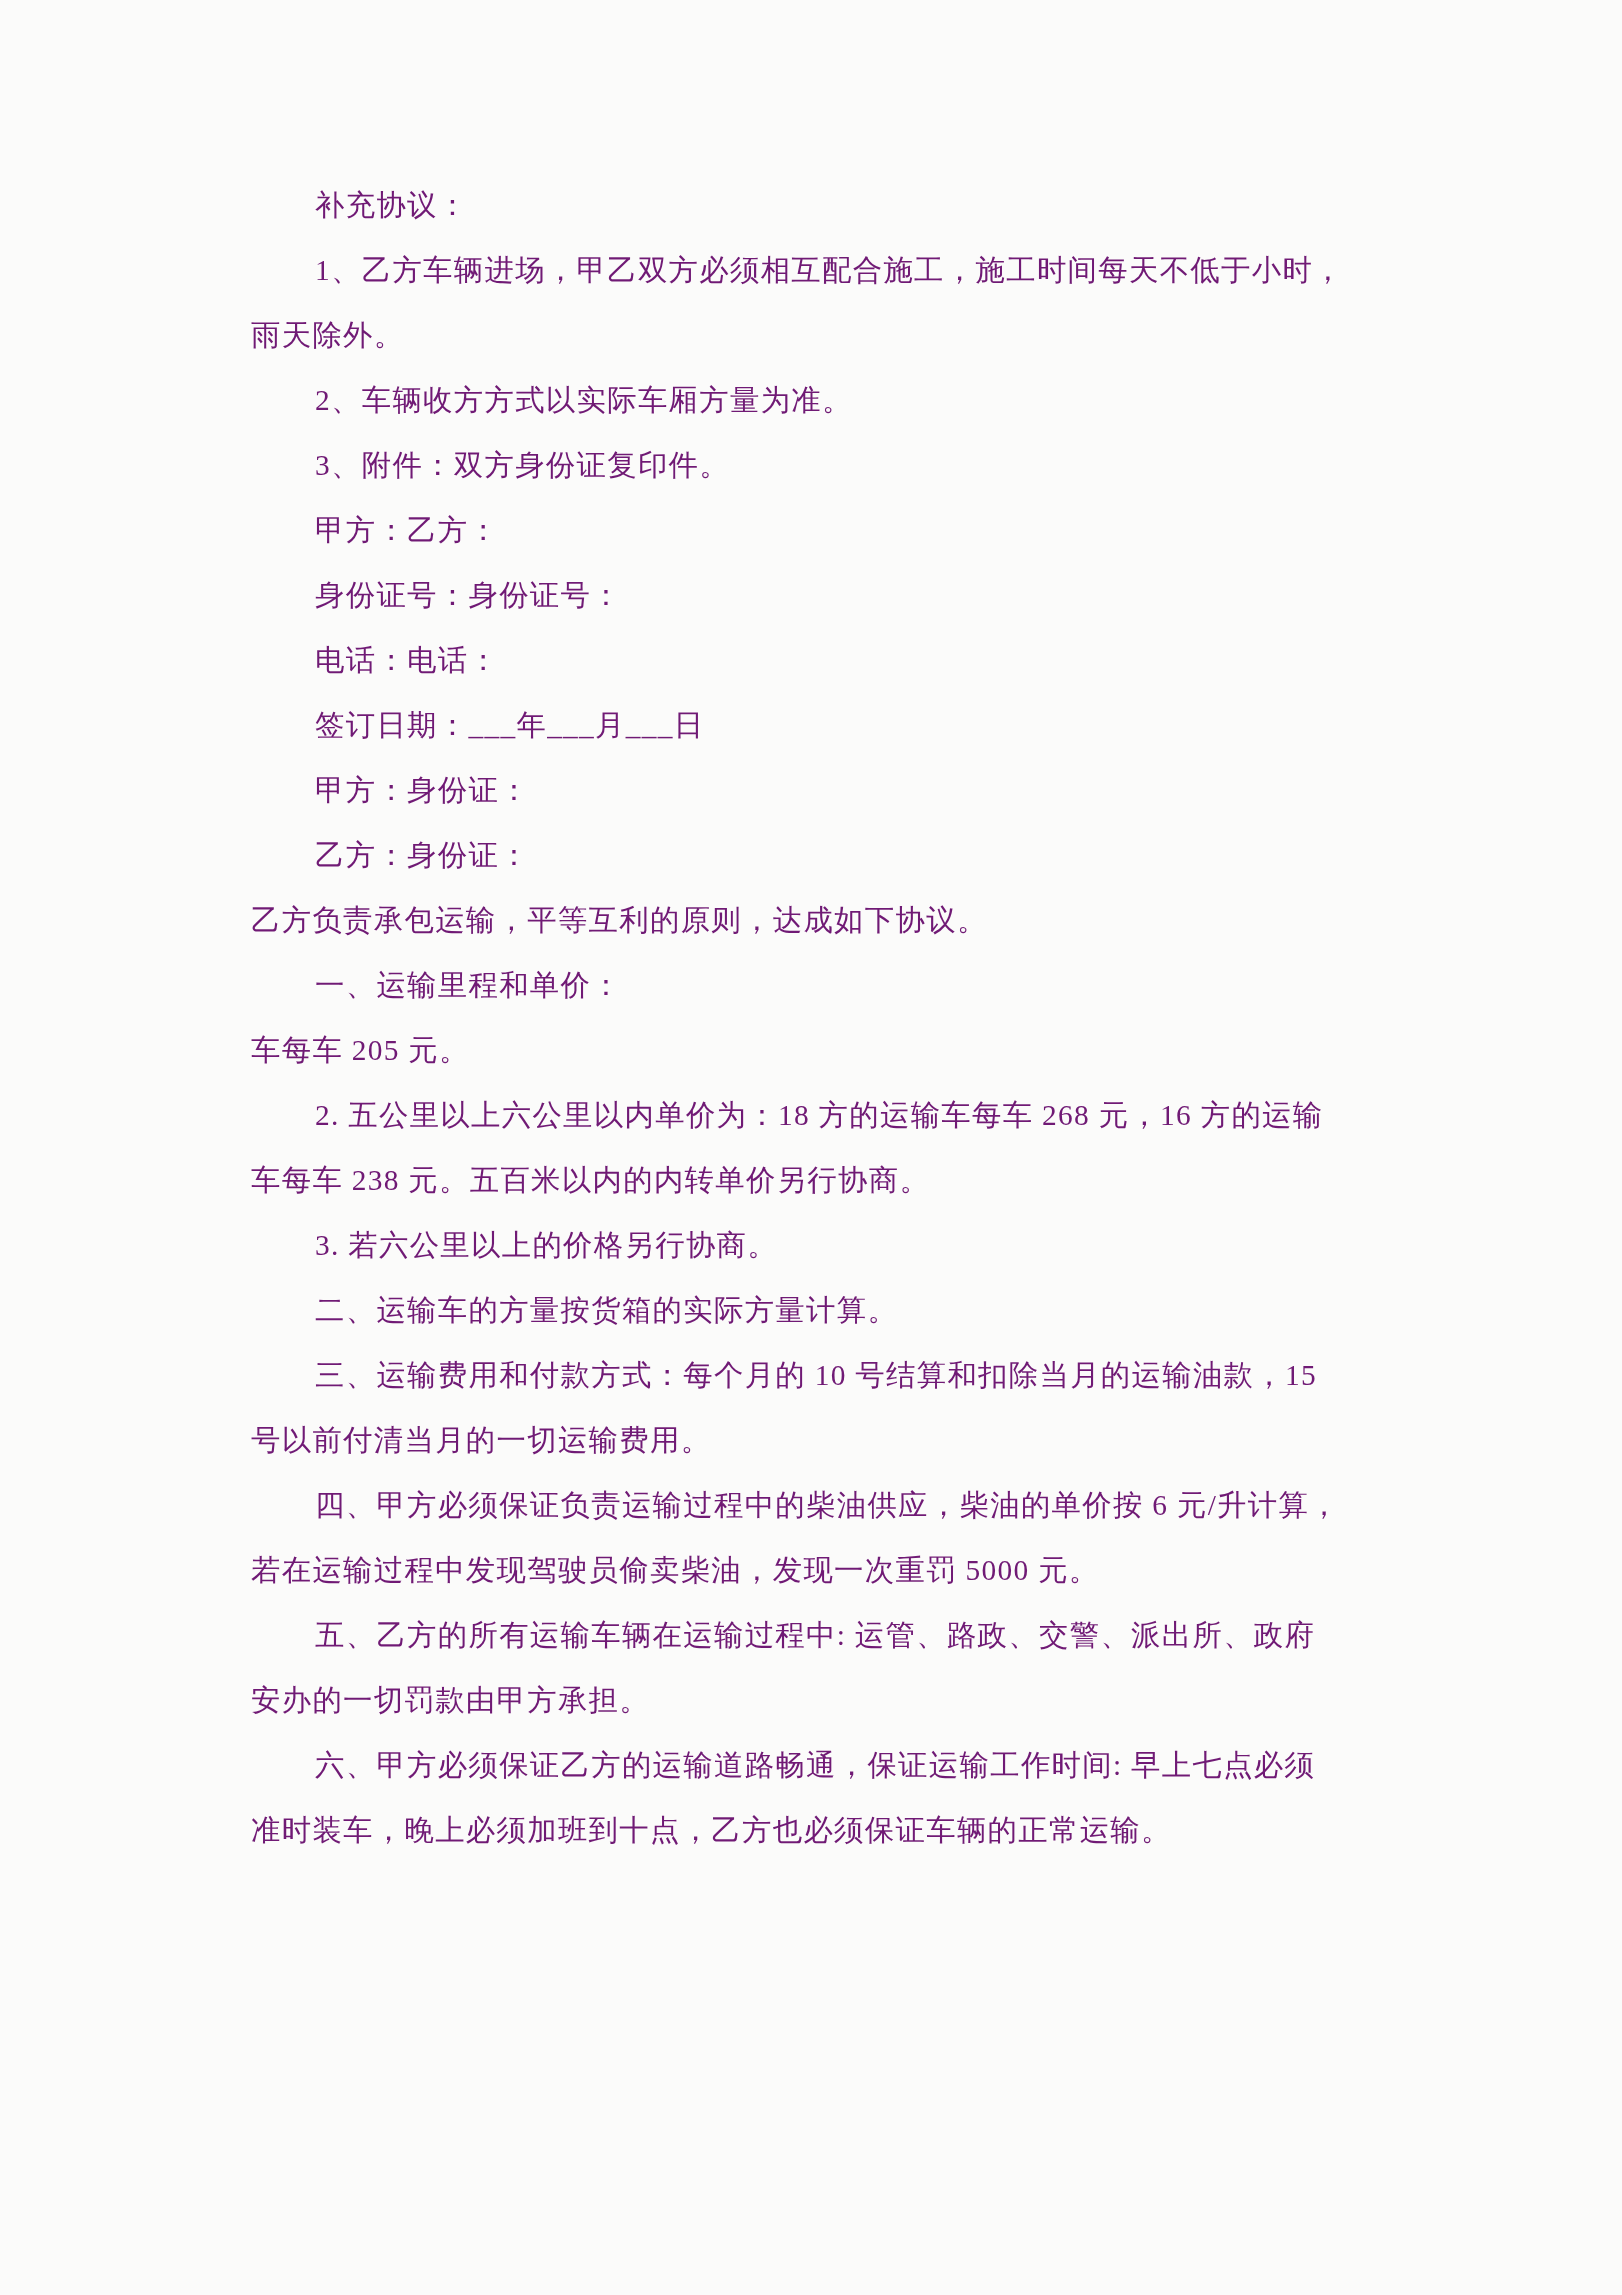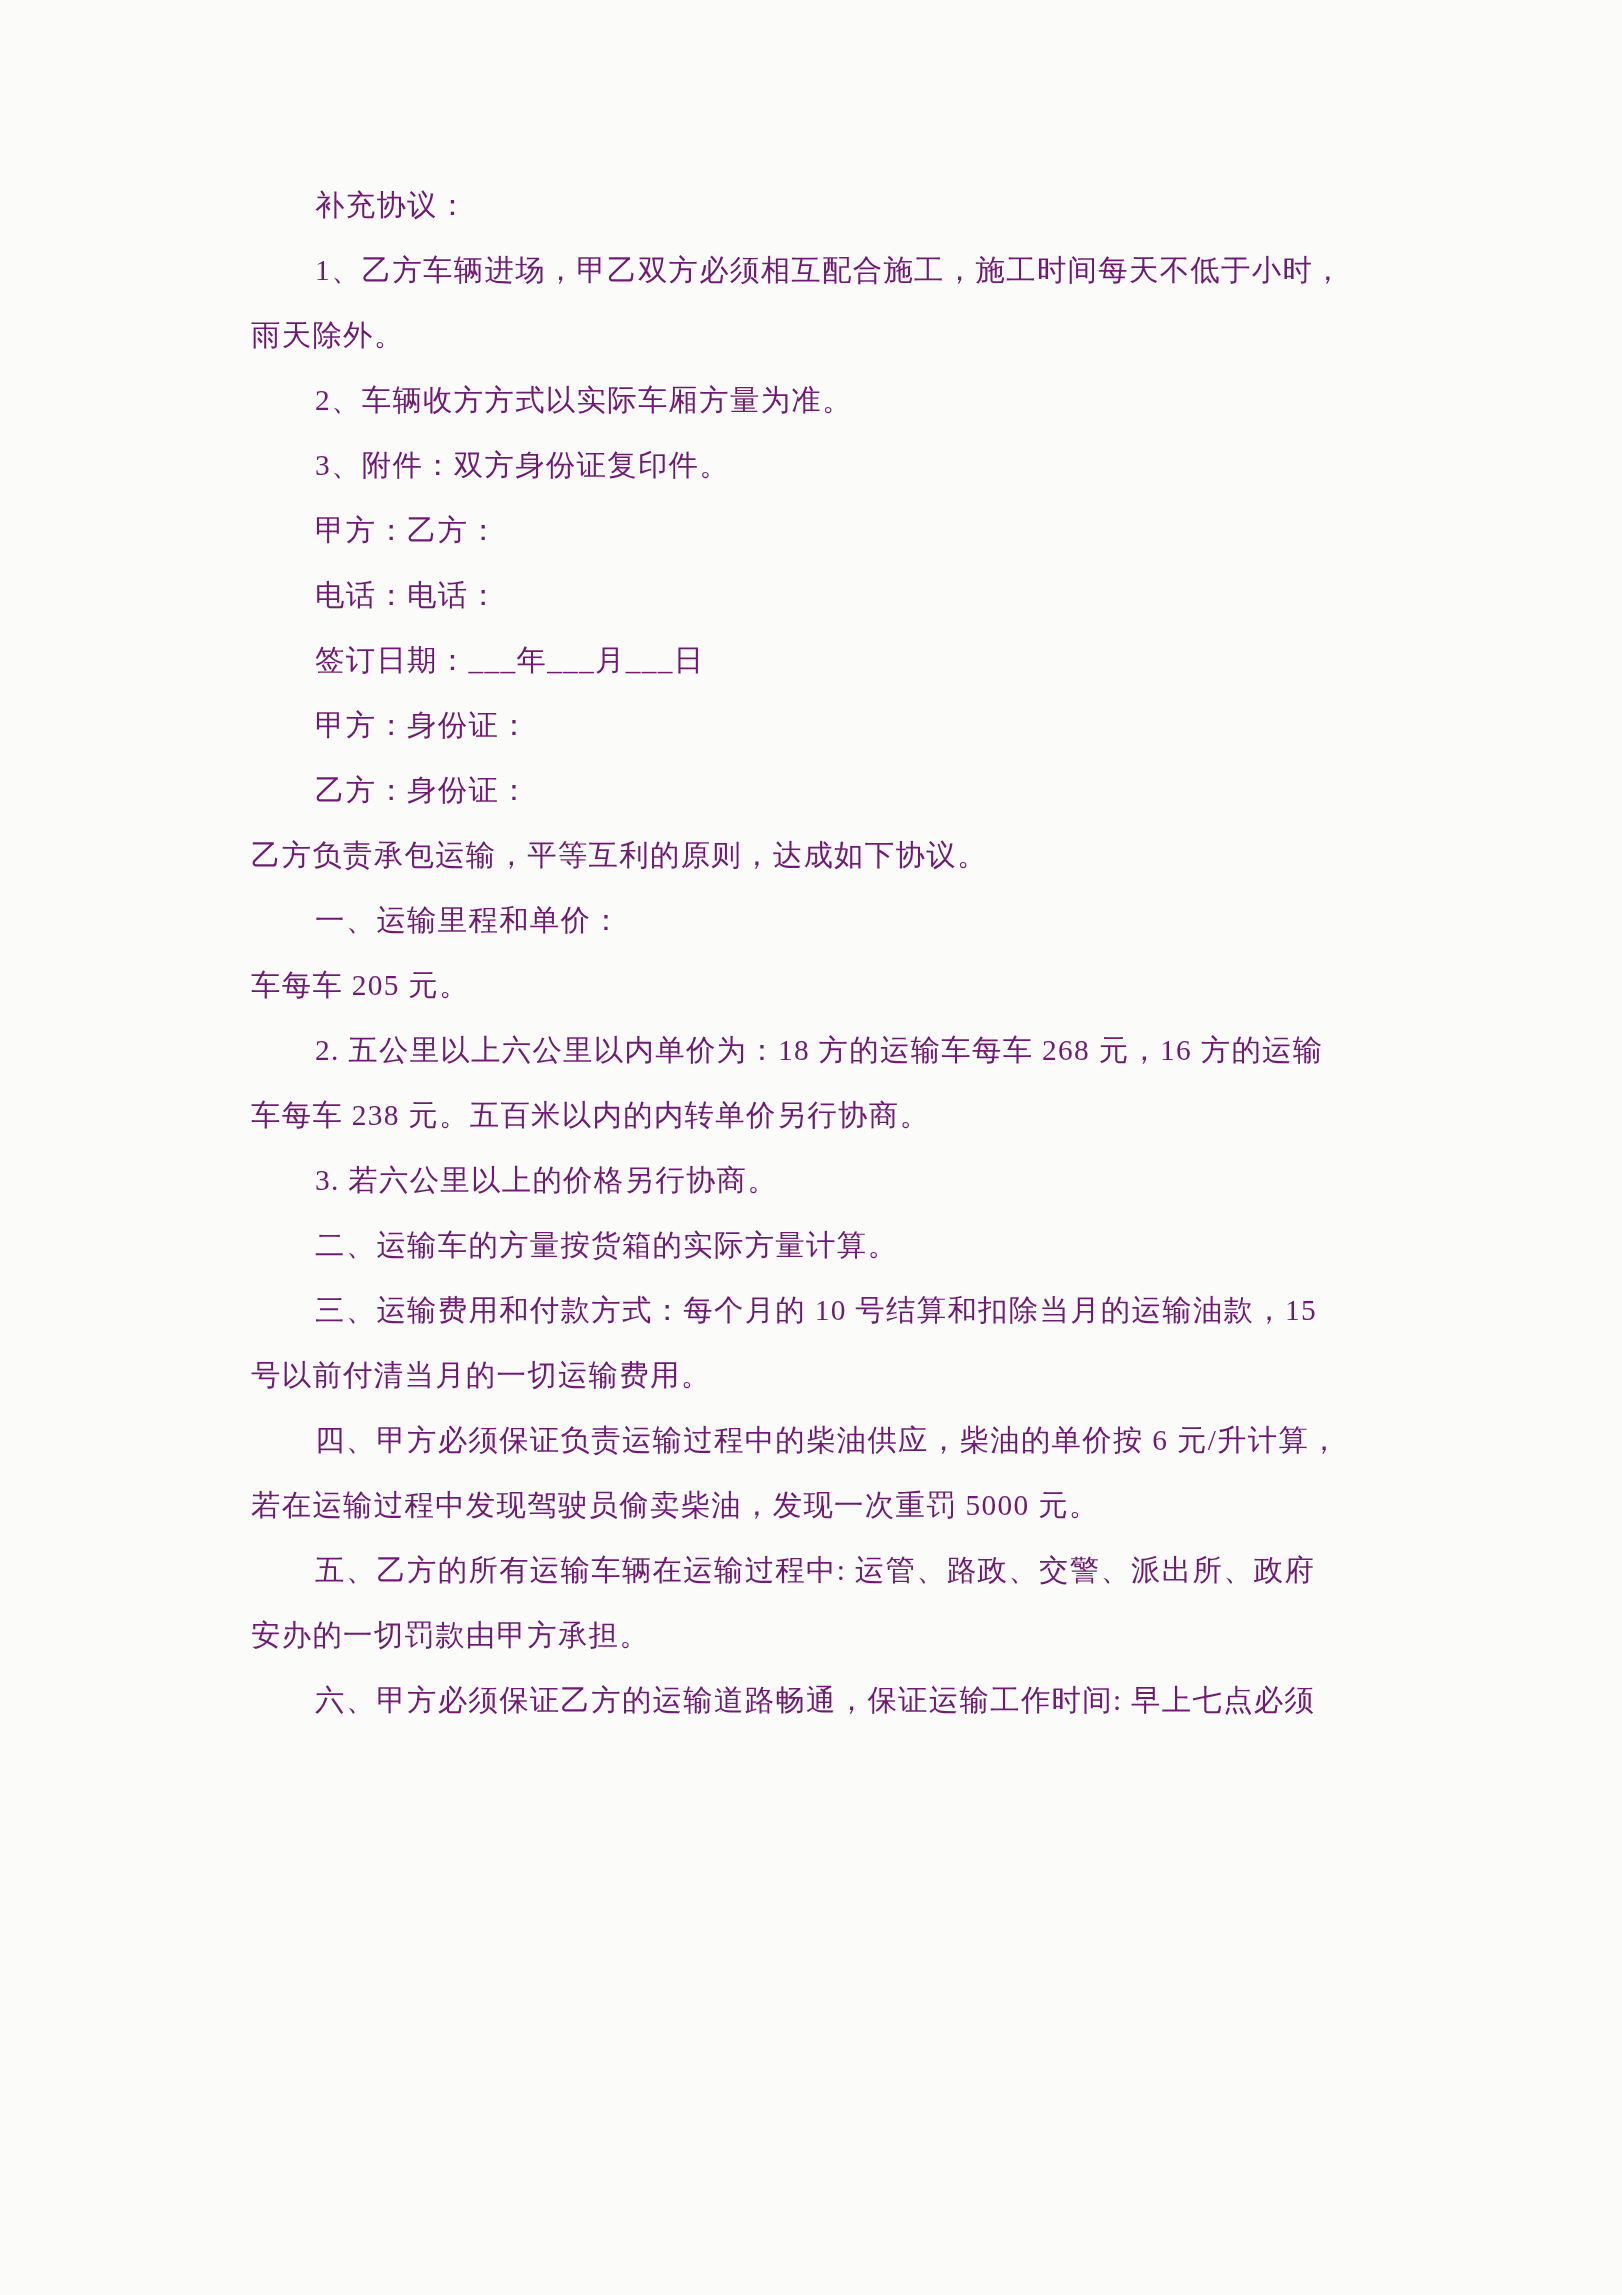--- a/index.html
+++ b/index.html
@@ -40,33 +40,35 @@
 <body>
 
 <div class="page">
   <div class="doc-body" id="doc-body">
       <div class="line indent">补充协议：</div>
       <div class="line indent">1、乙方车辆进场，甲乙双方必须相互配合施工，施工时间每天不低于小时，</div>
       <div class="line">雨天除外。</div>
       <div class="line indent">2、车辆收方方式以实际车厢方量为准。</div>
       <div class="line indent">3、附件：双方身份证复印件。</div>
       <div class="line indent">甲方：乙方：</div>
+      <div class="line indent">身份证号：身份证号：</div>
       <div class="line indent">电话：电话：</div>
       <div class="line indent">签订日期：___年___月___日</div>
       <div class="line indent">甲方：身份证：</div>
       <div class="line indent">乙方：身份证：</div>
       <div class="line">乙方负责承包运输，平等互利的原则，达成如下协议。</div>
       <div class="line indent">一、运输里程和单价：</div>
       <div class="line">车每车 205 元。</div>
       <div class="line indent">2. 五公里以上六公里以内单价为：18 方的运输车每车 268 元，16 方的运输</div>
       <div class="line">车每车 238 元。五百米以内的内转单价另行协商。</div>
       <div class="line indent">3. 若六公里以上的价格另行协商。</div>
       <div class="line indent">二、运输车的方量按货箱的实际方量计算。</div>
       <div class="line indent">三、运输费用和付款方式：每个月的 10 号结算和扣除当月的运输油款，15</div>
       <div class="line">号以前付清当月的一切运输费用。</div>
       <div class="line indent">四、甲方必须保证负责运输过程中的柴油供应，柴油的单价按 6 元/升计算，</div>
       <div class="line">若在运输过程中发现驾驶员偷卖柴油，发现一次重罚 5000 元。</div>
       <div class="line indent">五、乙方的所有运输车辆在运输过程中: 运管、路政、交警、派出所、政府</div>
       <div class="line">安办的一切罚款由甲方承担。</div>
       <div class="line indent">六、甲方必须保证乙方的运输道路畅通，保证运输工作时间: 早上七点必须</div>
+      <div class="line">准时装车，晚上必须加班到十点，乙方也必须保证车辆的正常运输。</div>
     </div>
 </div>
 
 
 </body></html>

